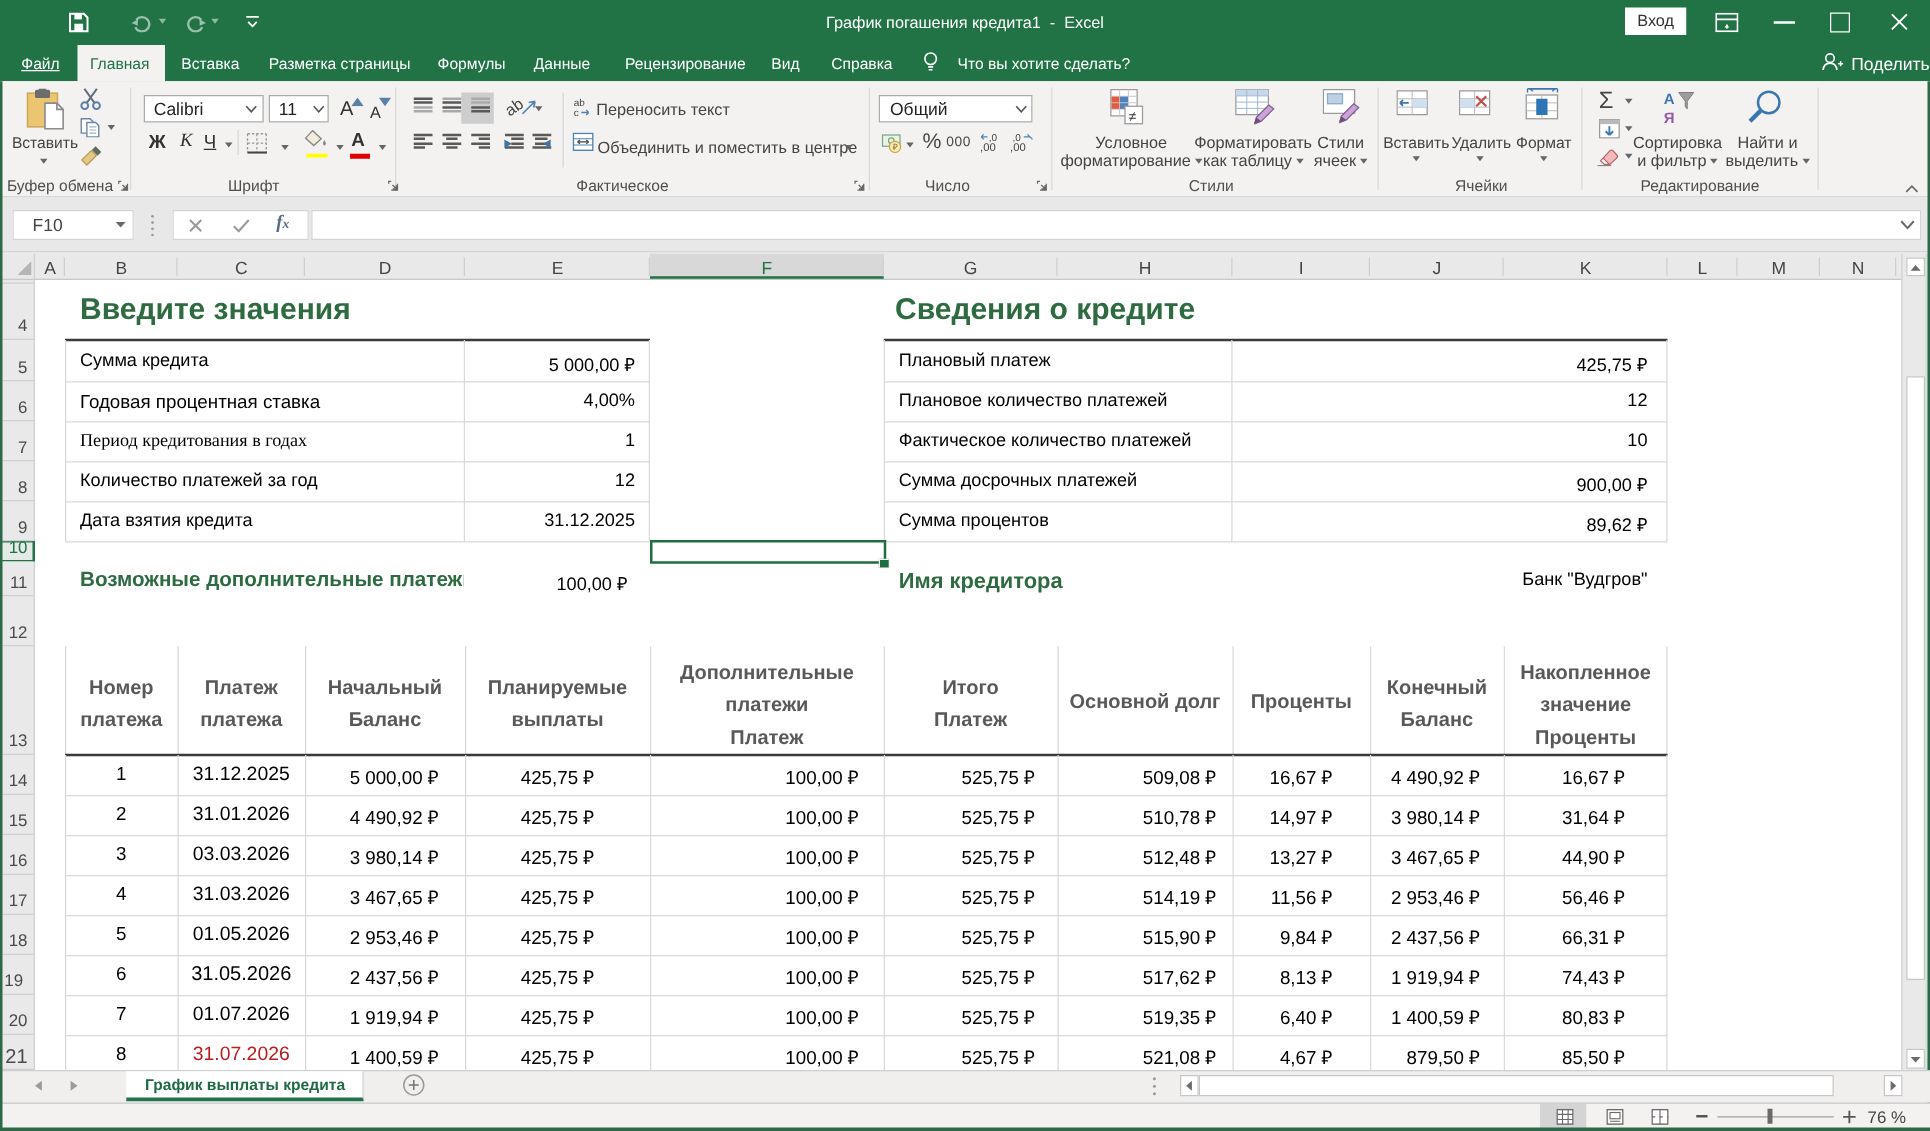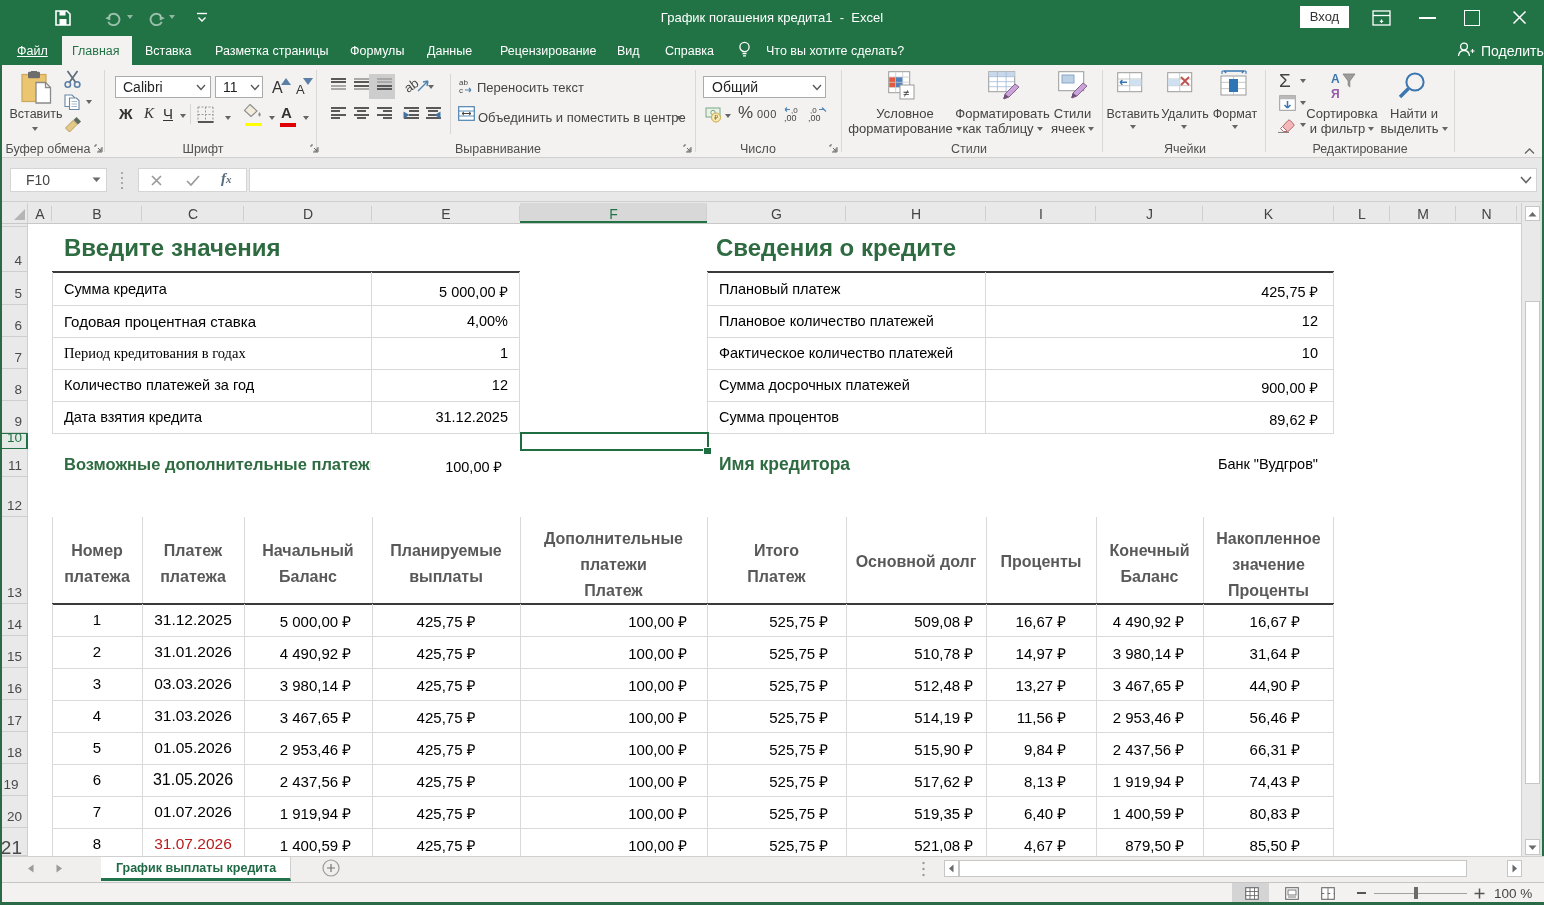--- a/index.html
+++ b/index.html
@@ -71,21 +71,21 @@
 <div class="a" style="left:0;top:65px;width:1544px;height:93px;background:#f3f2f1;border-bottom:1px solid #d2d0ce;"></div>
 <div class="a" style="left:104px;top:70px;width:1px;height:82px;background:#dbd9d7;"></div>
 <div class="a" style="left:316px;top:70px;width:1px;height:82px;background:#dbd9d7;"></div>
 <div class="a" style="left:695px;top:70px;width:1px;height:82px;background:#dbd9d7;"></div>
 <div class="a" style="left:841px;top:70px;width:1px;height:82px;background:#dbd9d7;"></div>
 <div class="a" style="left:1102px;top:70px;width:1px;height:82px;background:#dbd9d7;"></div>
 <div class="a" style="left:1265px;top:70px;width:1px;height:82px;background:#dbd9d7;"></div>
 <div class="a" style="left:1454px;top:70px;width:1px;height:82px;background:#dbd9d7;"></div>
 <div class="a" style="left:-32px;top:142px;width:160px;text-align:center;font-size:12.5px;color:#4f4f4f;">Буфер обмена</div>
 <div class="a" style="left:123px;top:142px;width:160px;text-align:center;font-size:12.5px;color:#4f4f4f;">Шрифт</div>
-<div class="a" style="left:418px;top:142px;width:160px;text-align:center;font-size:12.5px;color:#4f4f4f;">Выравнивание</div>
+<div class="a" style="left:418px;top:142px;width:160px;text-align:center;font-size:12.5px;color:#4f4f4f;">Фактическое</div>
 <div class="a" style="left:678px;top:142px;width:160px;text-align:center;font-size:12.5px;color:#4f4f4f;">Число</div>
 <div class="a" style="left:889px;top:142px;width:160px;text-align:center;font-size:12.5px;color:#4f4f4f;">Стили</div>
 <div class="a" style="left:1105px;top:142px;width:160px;text-align:center;font-size:12.5px;color:#4f4f4f;">Ячейки</div>
 <div class="a" style="left:1280px;top:142px;width:160px;text-align:center;font-size:12.5px;color:#4f4f4f;">Редактирование</div>
 <svg class="a" style="left:94px;top:144px" width="9" height="9" viewBox="0 0 9 9">
 <path d="M1 3 v-2 h2 M8 3 v5 h-5 M4 4 l3 3 M7 4.2 v2.8 h-2.8" stroke="#666" stroke-width="1" fill="none"></path>
 </svg>
 <svg class="a" style="left:310px;top:144px" width="9" height="9" viewBox="0 0 9 9">
 <path d="M1 3 v-2 h2 M8 3 v5 h-5 M4 4 l3 3 M7 4.2 v2.8 h-2.8" stroke="#666" stroke-width="1" fill="none"></path>
 </svg>
@@ -410,21 +410,21 @@
 <div class="a" style="left:0;top:681px;width:22px;text-align:right;font-size:13.5px;color:#4a4a4a;">16</div>
 <div class="a" style="left:0;top:731px;width:27px;height:1px;background:#cfcfcf;"></div>
 <div class="a" style="left:0;top:713px;width:22px;text-align:right;font-size:13.5px;color:#4a4a4a;">17</div>
 <div class="a" style="left:0;top:763px;width:27px;height:1px;background:#cfcfcf;"></div>
 <div class="a" style="left:0;top:745px;width:22px;text-align:right;font-size:13.5px;color:#4a4a4a;">18</div>
 <div class="a" style="left:0;top:795px;width:27px;height:1px;background:#cfcfcf;"></div>
 <div class="a" style="left:0;top:777px;width:22px;text-align:center;font-size:13.5px;color:#4a4a4a;">19</div>
 <div class="a" style="left:0;top:827px;width:27px;height:1px;background:#cfcfcf;"></div>
 <div class="a" style="left:0;top:809px;width:22px;text-align:right;font-size:13.5px;color:#4a4a4a;">20</div>
 <div class="a" style="left:0;top:855px;width:27px;height:1px;background:#cfcfcf;"></div>
-<div class="a" style="left:0;top:837px;width:22px;text-align:right;font-size:19px;color:#4a4a4a;">21</div>
+<div class="a" style="left:0;top:837px;width:22px;text-align:right;font-size:16px;color:#4a4a4a;">21</div>
 <div class="a" style="left:0;top:226px;width:27px;height:1px;background:#cfcfcf;"></div>
 <div class="a" style="left:64px;top:234px;font-size:24px;color:#2e6b41;font-weight:bold;white-space:pre;">Введите значения</div>
 <div class="a" style="left:52px;top:270.5px;width:468px;height:2px;background:#3a3a3a;"></div>
 <div class="a" style="left:52px;top:304.5px;width:468px;height:1px;background:#d9d9d9;"></div>
 <div class="a" style="left:52px;top:336.5px;width:468px;height:1px;background:#d9d9d9;"></div>
 <div class="a" style="left:52px;top:368.5px;width:468px;height:1px;background:#d9d9d9;"></div>
 <div class="a" style="left:52px;top:400.5px;width:468px;height:1px;background:#d9d9d9;"></div>
 <div class="a" style="left:52px;top:432.5px;width:468px;height:1px;background:#d9d9d9;"></div>
 <div class="a" style="left:52px;top:272px;width:1px;height:161px;background:#d9d9d9;"></div>
 <div class="a" style="left:371px;top:272px;width:1px;height:161px;background:#d9d9d9;"></div>
@@ -641,15 +641,15 @@
 <path d="M0.7 6.5 h4 m2 0 h4 m2 0 h1" stroke="#6a6a6a" stroke-width="1" stroke-dasharray="2.5 1.5"></path>
 <path d="M7 0.7 v11.6" stroke="#6a6a6a" stroke-width="0.9"></path>
 </svg>
 <div class="a" style="left:1357px;top:892px;width:9px;height:1.6px;background:#555;"></div>
 <div class="a" style="left:1374px;top:892.5px;width:93px;height:1px;background:#a0a0a0;"></div>
 <div class="a" style="left:1414px;top:887px;width:4px;height:12px;background:#6a6a6a;"></div>
 <div class="a" style="left:1475px;top:888px;width:10px;height:10px;"></div>
 <svg class="a" style="left:1474px;top:888px" width="11" height="11" viewBox="0 0 11 11">
     <path d="M5.5 0.5 v10 M0.5 5.5 h10" stroke="#555" stroke-width="1.5"></path>
   </svg>
-<div class="a" style="left:1494px;top:886px;font-size:13.5px;color:#444;">100 %</div>
+<div class="a" style="left:1494px;top:886px;font-size:13.5px;color:#444;">76 %</div>
 <div class="a" style="left:0;top:65px;width:2px;height:840px;background:#2b6a47;"></div>
 <div class="a" style="left:0;top:902px;width:1544px;height:3px;background:#2b6a47;"></div>
 
 </body></html>

